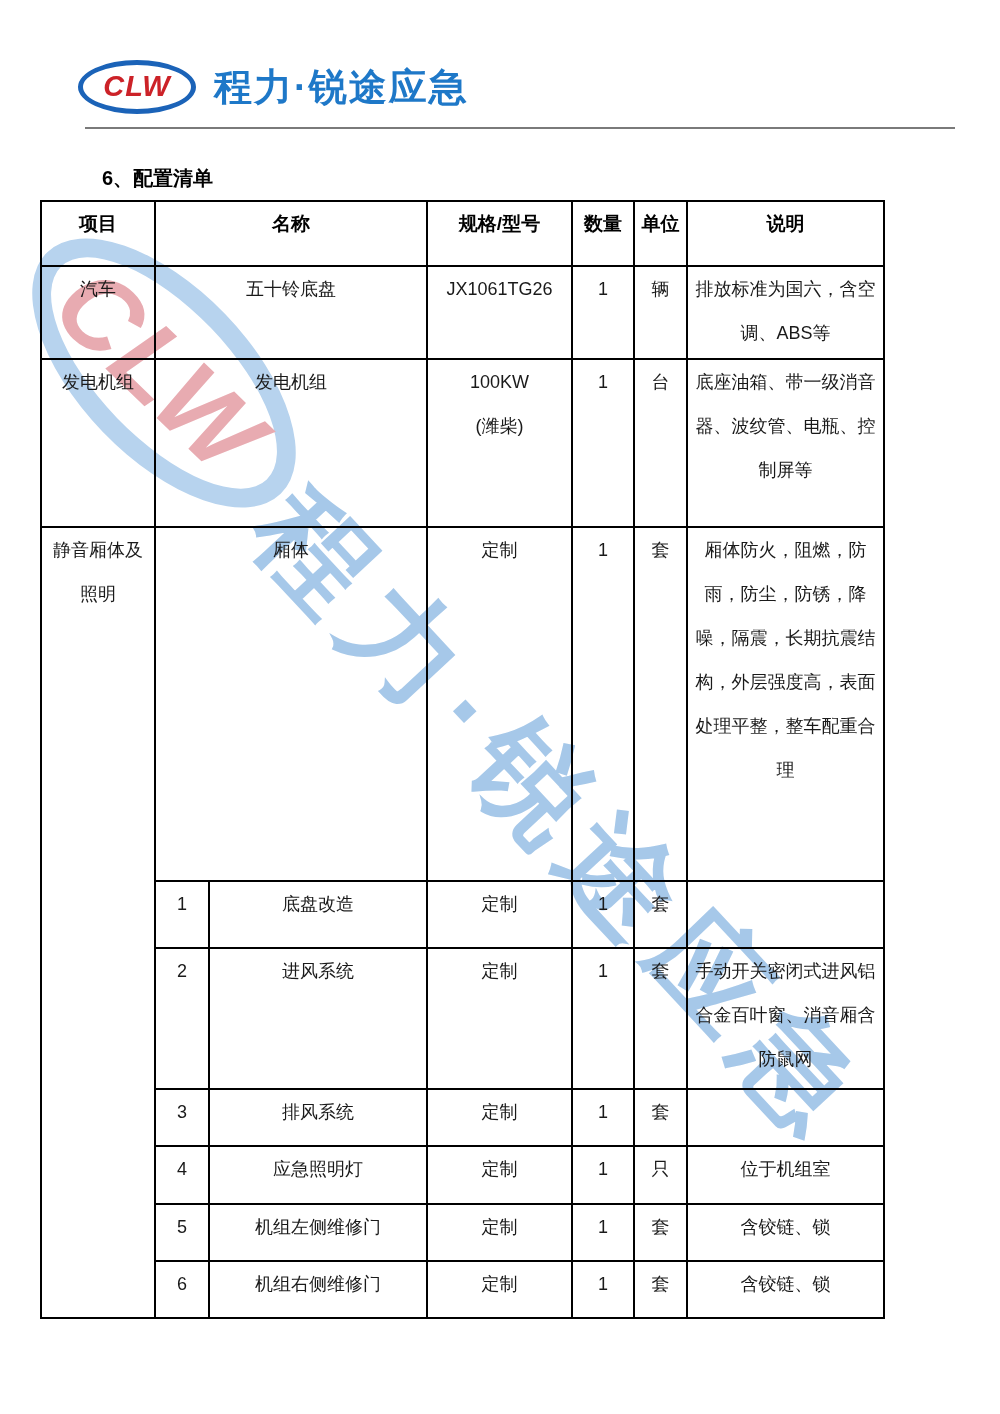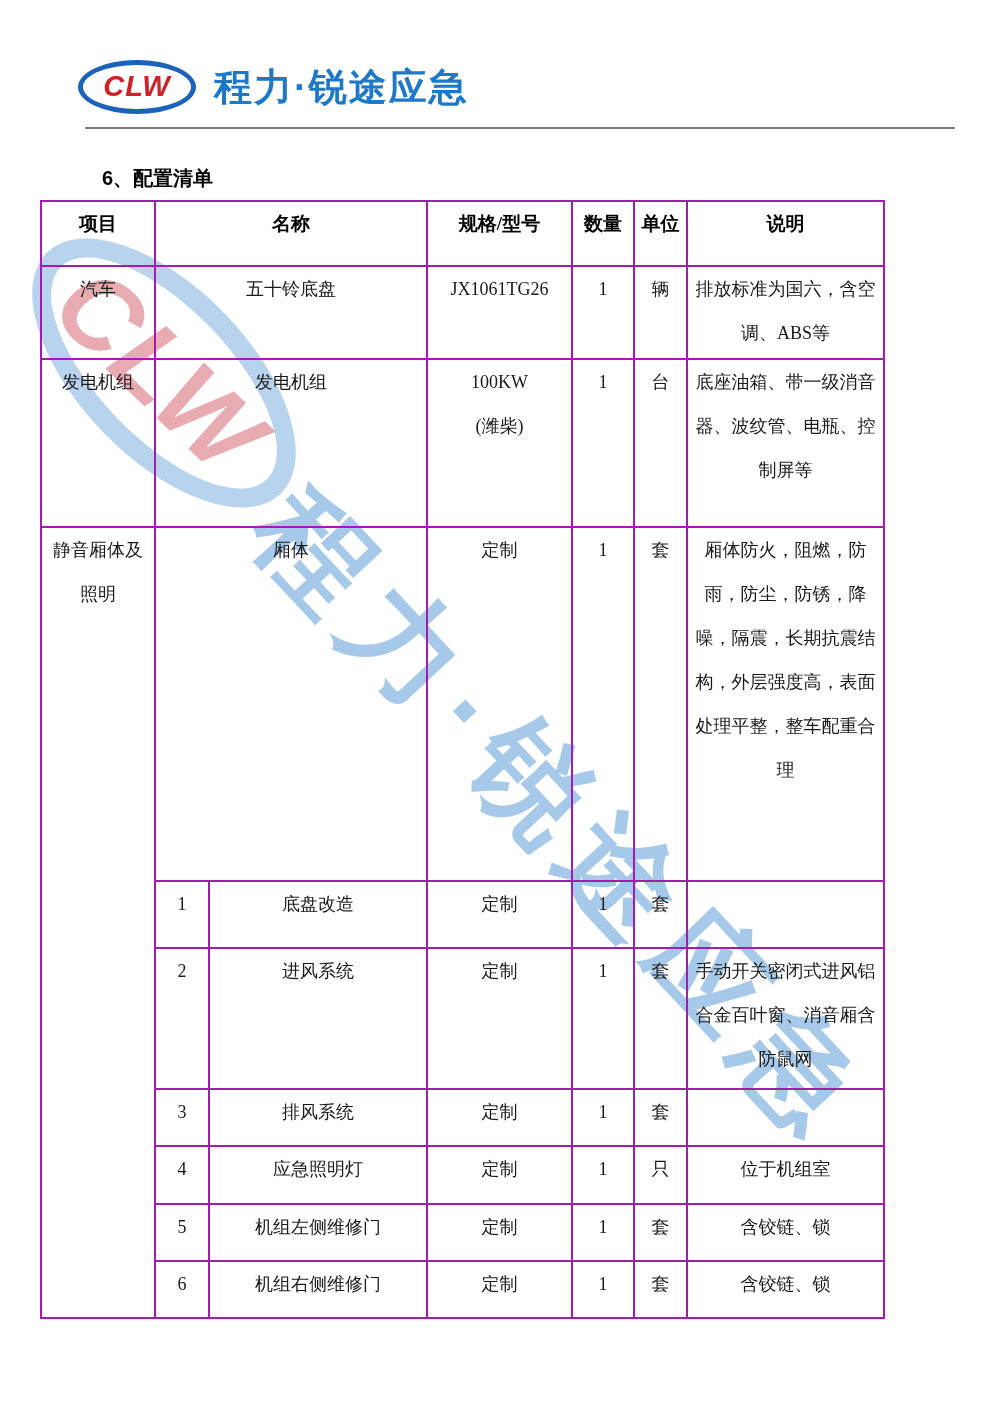--- a/index.html
+++ b/index.html
@@ -43,24 +43,23 @@
     font-size:115px;font-weight:bold;letter-spacing:16px;color:#a6c8e9;
     transform:rotate(47deg);transform-origin:0 0;
   }
 
   
   table.cfg{
     position:absolute;left:40px;top:200px;width:843px;z-index:1;
     border-collapse:collapse;table-layout:fixed;background:transparent;
   }
   table.cfg th,table.cfg td{
-    border:2px solid #a21caf;vertical-align:top;text-align:center;
+    border:2px solid #000000;vertical-align:top;text-align:center;
     padding:0 2px;font-size:18px;line-height:44px;white-space:pre-line;
     overflow:hidden;
-    font-family:Liberation Serif, serif;
   }
   table.cfg th{font-size:19px;font-weight:bold;color:#000;}
   td.lh33{line-height:33px;padding-top:2px;}
   td.lh48{line-height:48px;margin-left:32px;}
   td.spec-genset{line-height:36px;padding-top:67px;margin-left:28px;}
   td.spec-left{text-align:left;padding-left:5px;}
   td.item-span{vertical-align:bottom;line-height:36px;padding-bottom:16px;}
 
   
   .footer-address{

